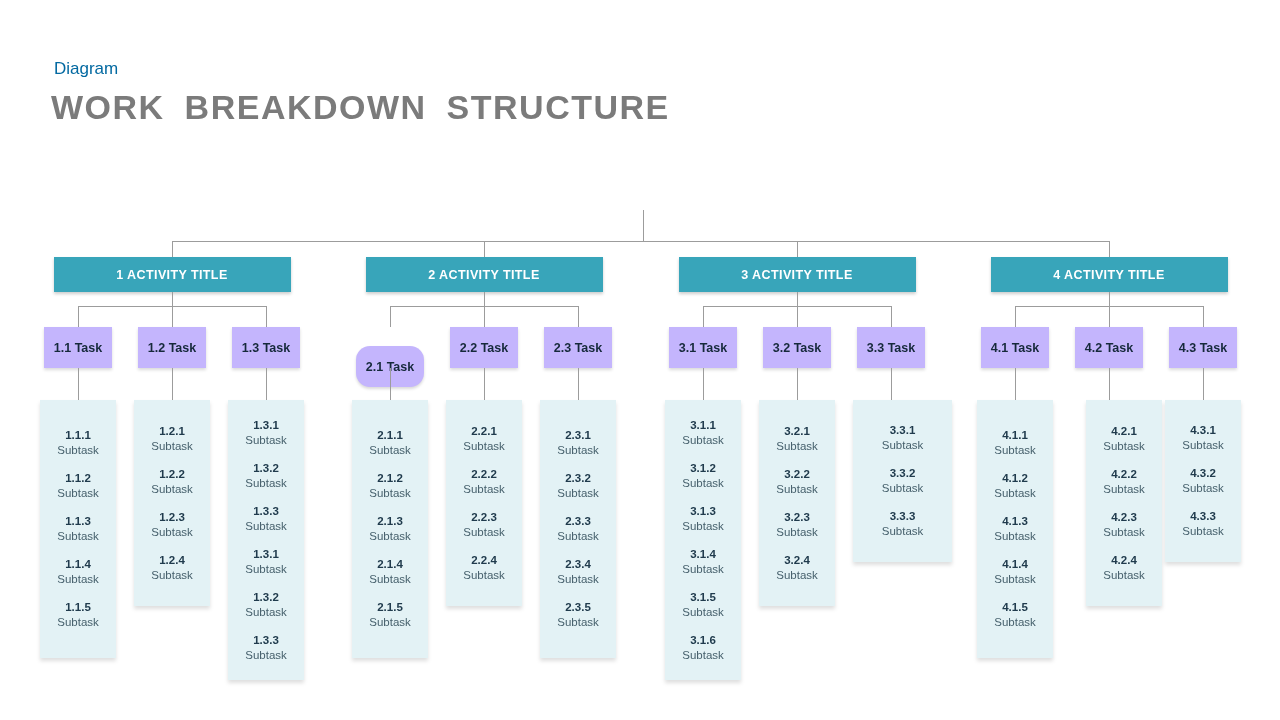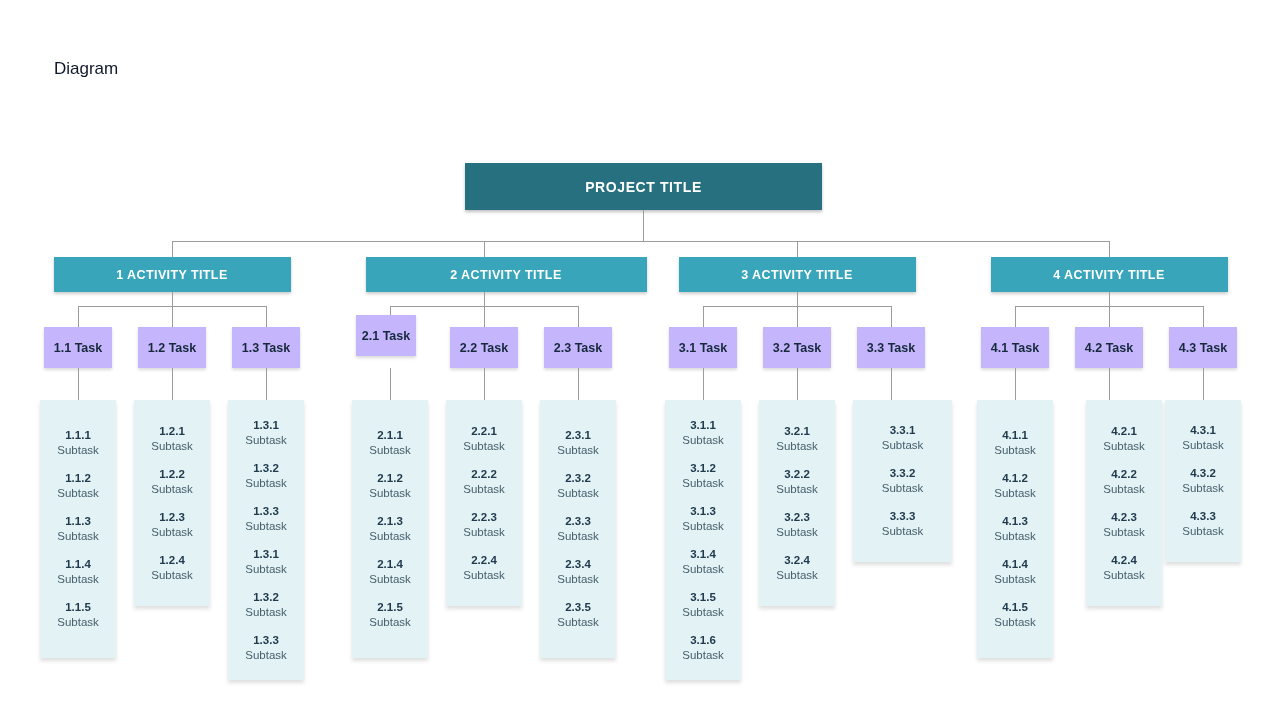--- a/index.html
+++ b/index.html
@@ -1,19 +1,19 @@
 <!DOCTYPE html>
 <html><head>
 <meta charset="utf-8">
 <style>
   html,body { margin:0; padding:0; background:#ffffff; }
   body { font-family:"Liberation Sans", sans-serif; }
   .canvas { position:relative; width:1280px; height:720px; background:#ffffff; overflow:hidden; }
 
-  .eyebrow { position:absolute; left:54px; top:59px; font-size:17px; color:#0f172a; }
+  .eyebrow { position:absolute; left:54px; top:59px; font-size:17px; color:#0369a1; }
   .page-title { position:absolute; left:51px; top:88px; margin:0; font-size:34px; font-weight:bold;
                 color:#7b7b7b; letter-spacing:1.5px; word-spacing:9px; }
 
   .box { position:absolute; display:flex; align-items:center; justify-content:center;
          text-align:center; box-sizing:border-box; }
   .root-box { background:#26707f; color:#ffffff; font-weight:bold; font-size:14px;
               letter-spacing:0.6px; box-shadow:0 2px 3px rgba(0,0,0,0.25); }
   .activity-box { background:#38a5ba; color:#ffffff; font-weight:bold; font-size:12.5px;
                   letter-spacing:0.4px; box-shadow:0 2px 3px rgba(0,0,0,0.2); }
   .task-box { background:#c4b5fd; color:#16293b; font-weight:bold; font-size:12.5px;
@@ -26,24 +26,22 @@
   .subtask-num { font-weight:bold; color:#203b4d; }
   .subtask-word { color:#46606c; }
 
   .line { position:absolute; background:#9c9c9c; }
 </style>
 </head>
 <body>
 
 <div class="canvas">
   <div class="eyebrow">Diagram</div>
-
-  <div class="box root-box" style="left:465px; top:163px; width:357px; height:47px;">
-    <span>PROJECT TITLE</span>
-  </div>
+  <h1 class="page-title">WORK BREAKDOWN STRUCTURE</h1>
+
 
   <div id="chart">
       <div class="line" style="left: 643px; top: 210px; width: 1px; height: 31px;"></div>
       <div class="line" style="left: 172px; top: 241px; width: 938px; height: 1px;"></div>
       <div class="line" style="left: 172px; top: 241px; width: 1px; height: 16px;"></div>
       <div class="box activity-box" style="left: 53.5px; top: 257px; width: 237px; height: 35px;">
         <span>1 ACTIVITY TITLE</span>
       </div>
       <div class="line" style="left: 172px; top: 292px; width: 1px; height: 14px;"></div>
       <div class="line" style="left: 78px; top: 306px; width: 189px; height: 1px;"></div>
@@ -122,27 +120,27 @@
         <div class="subtask-item">
           <div class="subtask-num">1.3.2</div>
           <div class="subtask-word">Subtask</div>
         </div>
         <div class="subtask-item">
           <div class="subtask-num">1.3.3</div>
           <div class="subtask-word">Subtask</div>
         </div>
       </div>
       <div class="line" style="left: 484px; top: 241px; width: 1px; height: 16px;"></div>
-      <div class="box activity-box" style="left: 365.5px; top: 257px; width: 281px; height: 35px;">
+      <div class="box activity-box" style="left: 365.5px; top: 257px; width: 237px; height: 35px;">
         <span>2 ACTIVITY TITLE</span>
       </div>
       <div class="line" style="left: 484px; top: 292px; width: 1px; height: 14px;"></div>
       <div class="line" style="left: 390px; top: 306px; width: 189px; height: 1px;"></div>
       <div class="line" style="left: 390px; top: 306px; width: 1px; height: 21px;"></div>
-      <div class="box task-box" style="left: 356px; top: 315px; width: 60px; height: 41px;">
+      <div class="box task-box" style="left: 356px; top: 346px; width: 68px; height: 41px; border-radius: 14px;">
         <span>2.1 Task</span>
       </div>
       <div class="line" style="left: 390px; top: 368px; width: 1px; height: 32px;"></div>
       <div class="subtask-col" style="left: 352px; top: 400px; width: 76px; height: 258px;">
         <div class="subtask-item">
           <div class="subtask-num">2.1.1</div>
           <div class="subtask-word">Subtask</div>
         </div>
         <div class="subtask-item">
           <div class="subtask-num">2.1.2</div>

